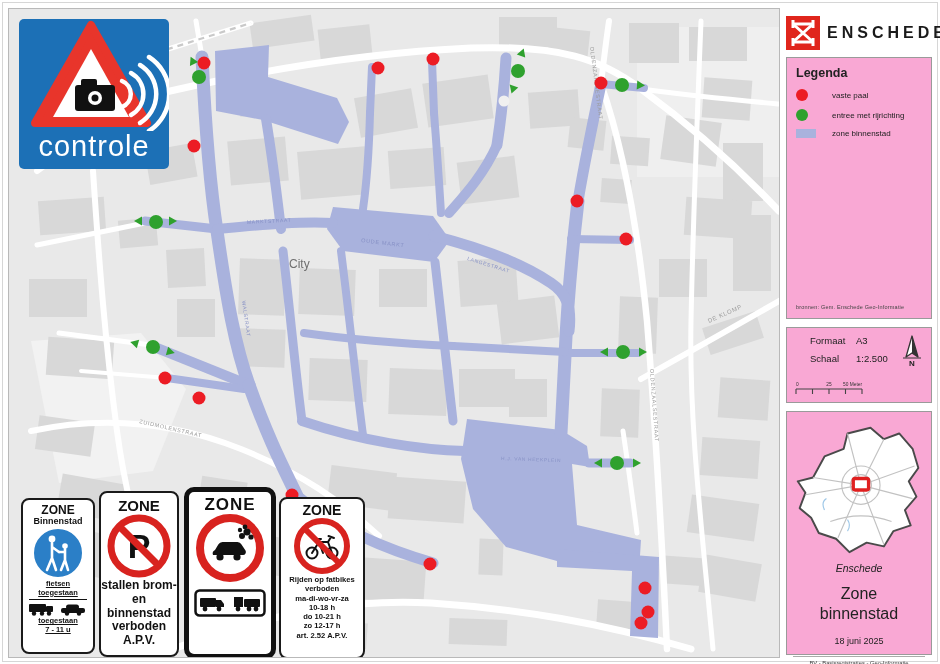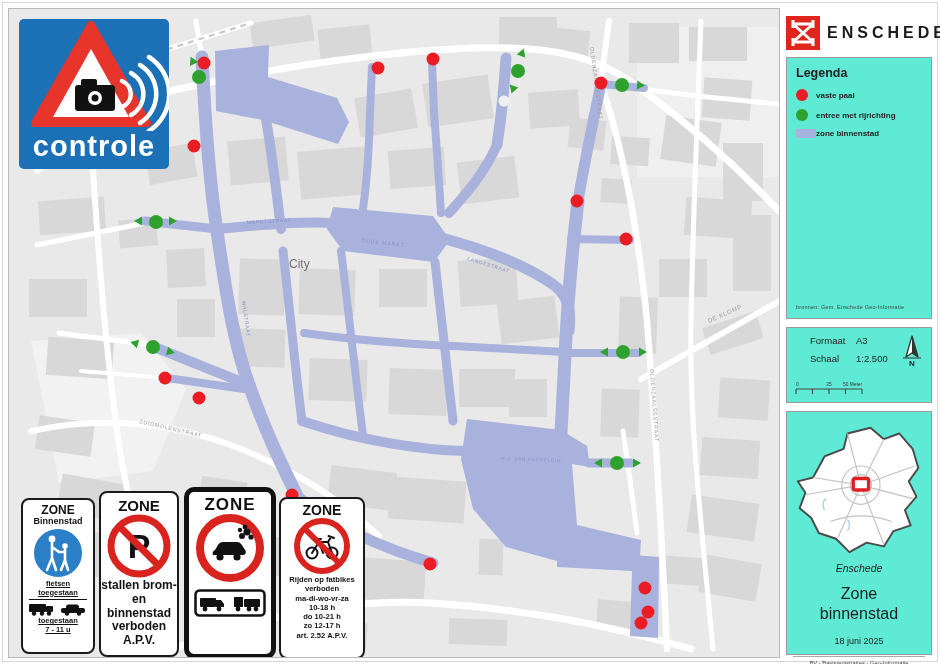--- a/index.html
+++ b/index.html
@@ -3,21 +3,21 @@
 <meta charset="utf-8">
 <style>
   html,body{margin:0;padding:0;background:#fff;}
   body{width:940px;height:664px;position:relative;font-family:"Liberation Sans",sans-serif;overflow:hidden;}
   .sheet{position:absolute;inset:2px;border:1px solid #d6d6d6;background:#fff;}
   
   .map-panel{position:absolute;left:8px;top:8px;width:770px;height:648px;border:1px solid #b9b9b9;background:#e9e9e9;overflow:hidden;}
   .map-panel svg.basemap{position:absolute;left:0;top:0;}
   
   .controle{position:absolute;left:10px;top:10px;width:150px;height:150px;background:#1c70b6;border-radius:5px;}
-  .controle .ctl-label{position:absolute;left:0;right:0;bottom:6px;text-align:center;color:#fff;font-size:29px;font-weight:bold;letter-spacing:1px;}
+  .controle .ctl-label{position:absolute;left:0;right:0;bottom:6px;text-align:center;color:#fff;font-size:29px;font-weight:normal;letter-spacing:1px;}
   
   .zsign{position:absolute;background:#fff;border:2px solid #1a1a1a;border-radius:8px;box-sizing:border-box;
          display:flex;flex-direction:column;align-items:center;color:#111;}
   .zsign .hdr{font-weight:bold;line-height:1;}
   .zsign .txt{text-align:center;line-height:1.15;font-weight:bold;}
   #sign1{left:12px;top:489px;width:74px;height:156px;padding-top:4px;}
   #sign1 .hdr{font-size:12px;}
   #sign1 .sub{font-size:9px;font-weight:bold;}
   #sign1 .txt{font-size:7.5px;text-decoration:underline;}
   #sign1 .divider{width:84%;border-top:1.5px solid #111;margin:2px 0 1px 0;}
@@ -27,24 +27,24 @@
   #sign3{left:175px;top:478px;width:92px;height:172px;border:5px solid #111;border-radius:10px;padding-top:4px;}
   #sign3 .hdr{font-size:17px;letter-spacing:1px;}
   #sign4{left:270px;top:488px;width:86px;height:162px;border-width:2.5px;padding-top:4px;}
   #sign4 .hdr{font-size:14px;}
   #sign4 .txt{font-size:7.6px;line-height:1.22;}
   
   .rightcol{position:absolute;left:786px;top:0;width:148px;height:664px;}
   .logo-row{position:absolute;left:0;top:14px;width:148px;height:38px;display:flex;align-items:center;gap:7px;}
   .logo-emblem{width:34px;height:34px;flex:0 0 auto;}
   .logo-text{font-size:16px;font-weight:bold;letter-spacing:4px;color:#1a1a1a;white-space:nowrap;}
-  .panelbox{position:absolute;left:0;width:146px;background:#5eead4;border:1px solid #9a9a9a;box-sizing:border-box;}
+  .panelbox{position:absolute;left:0;width:146px;background:#f9a8d4;border:1px solid #9a9a9a;box-sizing:border-box;}
   .legendbox{top:57px;height:262px;padding:8px 9px;display:flex;flex-direction:column;}
   .legend-title{font-size:12.5px;font-weight:bold;color:#222;margin-bottom:9px;}
-  .legend-item{display:flex;align-items:center;gap:8px;margin-bottom:8px;font-weight:bold;}
+  .legend-item{display:flex;align-items:center;gap:24px;margin-bottom:8px;}
   .legend-dot{width:12px;height:12px;border-radius:50%;flex:0 0 auto;}
   .legend-swatch{width:20px;height:9px;flex:0 0 auto;margin-right:-8px;}
   .legend-label{font-size:8px;color:#222;}
   .legend-src{margin-top:auto;font-size:5.5px;color:#444;letter-spacing:0.2px;}
   .infobox{top:327px;height:76px;padding:7px 23px;font-size:9.5px;color:#222;}
   .info-row{display:flex;margin-bottom:7px;}
   .info-row .lbl{width:46px;}
   .info-row .val{}
   .north{position:absolute;right:8px;top:5px;}
   .scalebar{position:absolute;left:8px;bottom:5px;}

